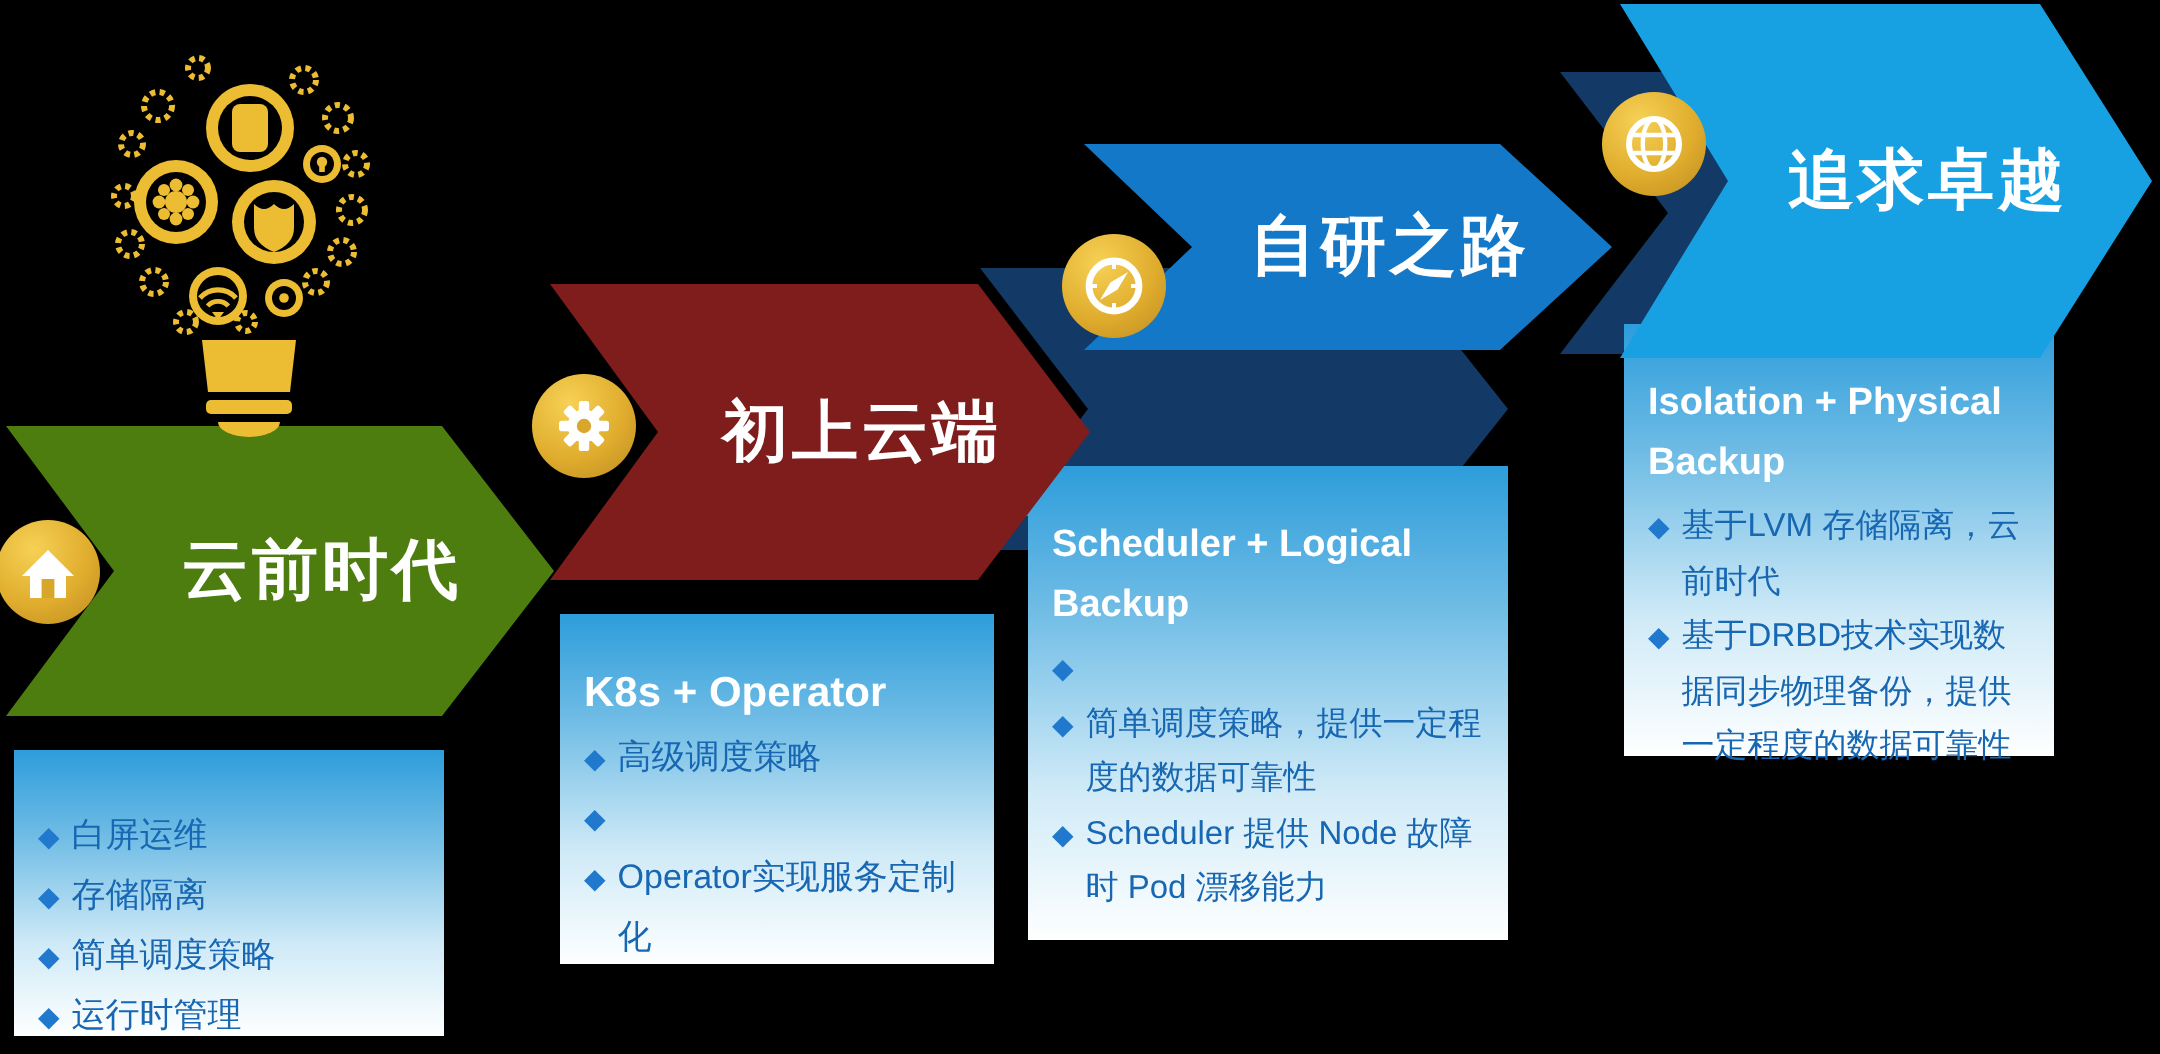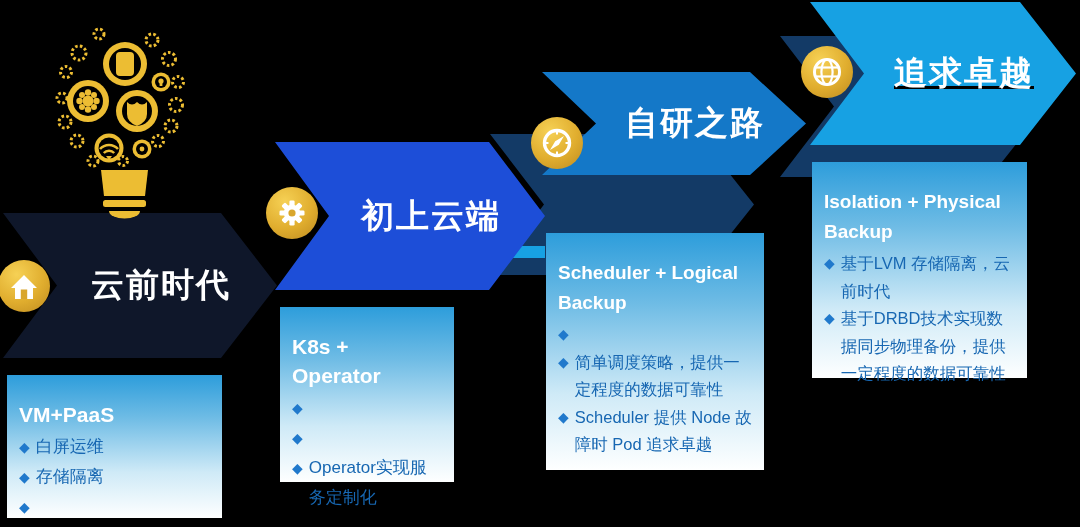--- a/index.html
+++ b/index.html
@@ -7,33 +7,33 @@
          font-family:"Liberation Sans","DejaVu Sans",sans-serif;}
   
   .arrow{position:absolute;z-index:3;
          clip-path:polygon(0 0, calc(100% - 56px) 0, 100% 50%, calc(100% - 56px) 100%, 0 100%, 54px 50%);}
   .arrow .label{width:100%;height:100%;display:flex;align-items:center;justify-content:center;
                 padding-left:42px;box-sizing:border-box;
                 color:#fff;font-size:33px;font-weight:700;letter-spacing:2px;white-space:nowrap;}
   .a1{left:3px;top:213px;width:274px;height:145px;}
   .a2{left:275px;top:142px;width:270px;height:148px;}
   .a3{left:542px;top:72px;width:264px;height:103px;}
-  .a4{left:810px;top:2px;width:266px;height:143px;text-decoration:underline;}
+  .a4{left:810px;top:2px;width:266px;height:177px;}
   .shadow{position:absolute;z-index:1;
           clip-path:polygon(0 0, calc(100% - 56px) 0, 100% 50%, calc(100% - 56px) 100%, 0 100%, 54px 50%);}
   .s3{left:490px;top:134px;width:264px;height:141px;}
   .s4{left:780px;top:36px;width:266px;height:141px;}
   .connector{position:absolute;left:512px;top:246px;width:33px;height:12px;z-index:2;}
   
   .box{position:absolute;z-index:2;box-sizing:border-box;padding:25px 12px;
        background:linear-gradient(180deg,#2d9ddb 0%,#6fbce5 30%,#cfeaf7 68%,#feffff 100%);}
   .box .title{color:#fff;font-weight:700;}
   .b1{left:7px;top:375px;width:215px;height:143px;}
-  .b2{left:280px;top:307px;width:174px;height:175px;}
-  .b3{left:546px;top:233px;width:218px;height:237px;}
+  .b2{left:280px;top:307px;width:217px;height:175px;}
+  .b3{left:514px;top:233px;width:240px;height:237px;}
   .b4{left:812px;top:162px;width:215px;height:216px;}
   .b1 .title,.b2 .title{font-size:21px;line-height:29px;}
   .b3 .title,.b4 .title{font-size:19px;line-height:30px;}
   .bullets{margin-top:3px;}
   .bullet{display:flex;align-items:flex-start;color:#1767b2;}
   .b1 .bullet,.b2 .bullet{font-size:17px;line-height:30px;}
   .b3 .bullet,.b4 .bullet{font-size:16.5px;line-height:27.5px;}
   .bullet .d{flex:none;color:#2079cc;font-size:14px;margin-right:6px;}
   
   .coin{position:absolute;width:52px;height:52px;border-radius:50%;z-index:4;
@@ -49,45 +49,46 @@
 <body>
 
 <div id="scene">
 
   <div class="shadow s3" style="background: rgb(19, 58, 102);"></div>
   <div class="shadow s4" style="background: rgb(19, 58, 102);"></div>
 
   <div class="connector" style="background: rgb(23, 161, 227);"></div>
 
   <div class="box b1">
-    <div class="title">VM+PaaS</div>
     <div class="bullets">
       <div class="bullet">
           <span class="d">◆</span>
           <span>白屏运维</span>
         </div>
       <div class="bullet">
           <span class="d">◆</span>
           <span>存储隔离</span>
         </div>
       <div class="bullet">
           <span class="d">◆</span>
+          <span>简单调度策略</span>
         </div>
       <div class="bullet">
           <span class="d">◆</span>
           <span>运行时管理</span>
         </div>
     </div>
   </div>
 
   <div class="box b2">
     <div class="title">K8s + Operator</div>
     <div class="bullets">
       <div class="bullet">
           <span class="d">◆</span>
+          <span>高级调度策略</span>
         </div>
       <div class="bullet">
           <span class="d">◆</span>
         </div>
       <div class="bullet">
           <span class="d">◆</span>
           <span>Operator实现服务定制化</span>
         </div>
     </div>
   </div>
@@ -97,43 +98,43 @@
     <div class="bullets">
       <div class="bullet">
           <span class="d">◆</span>
         </div>
       <div class="bullet">
           <span class="d">◆</span>
           <span>简单调度策略，提供一定程度的数据可靠性</span>
         </div>
       <div class="bullet">
           <span class="d">◆</span>
-          <span>Scheduler 提供 Node 故障时 Pod 追求卓越</span>
+          <span>Scheduler 提供 Node 故障时 Pod 漂移能力</span>
         </div>
     </div>
   </div>
 
   <div class="box b4">
     <div class="title">Isolation + Physical Backup</div>
     <div class="bullets">
       <div class="bullet">
           <span class="d">◆</span>
           <span>基于LVM 存储隔离，云前时代</span>
         </div>
       <div class="bullet">
           <span class="d">◆</span>
           <span>基于DRBD技术实现数据同步物理备份，提供一定程度的数据可靠性</span>
         </div>
     </div>
   </div>
 
-  <div class="arrow a1" style="background: #0f172a;">
+  <div class="arrow a1" style="background: #4d7c0f;">
     <div class="label">云前时代</div>
   </div>
-  <div class="arrow a2" style="background: #1d4ed8;">
+  <div class="arrow a2" style="background: #7f1d1d;">
     <div class="label">初上云端</div>
   </div>
   <div class="arrow a3" style="background: rgb(20, 120, 200);">
     <div class="label">自研之路</div>
   </div>
   <div class="arrow a4" style="background: rgb(23, 161, 227);">
     <div class="label">追求卓越</div>
   </div>
 
   <div class="coin c1">

